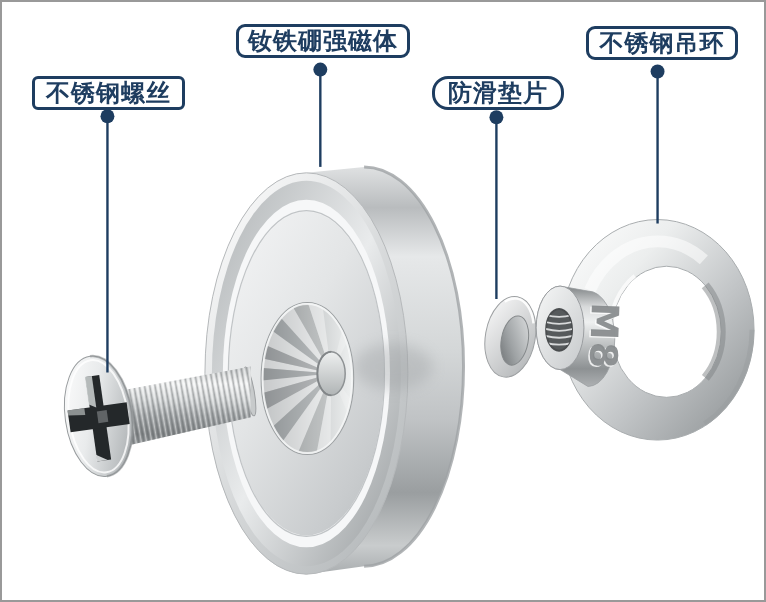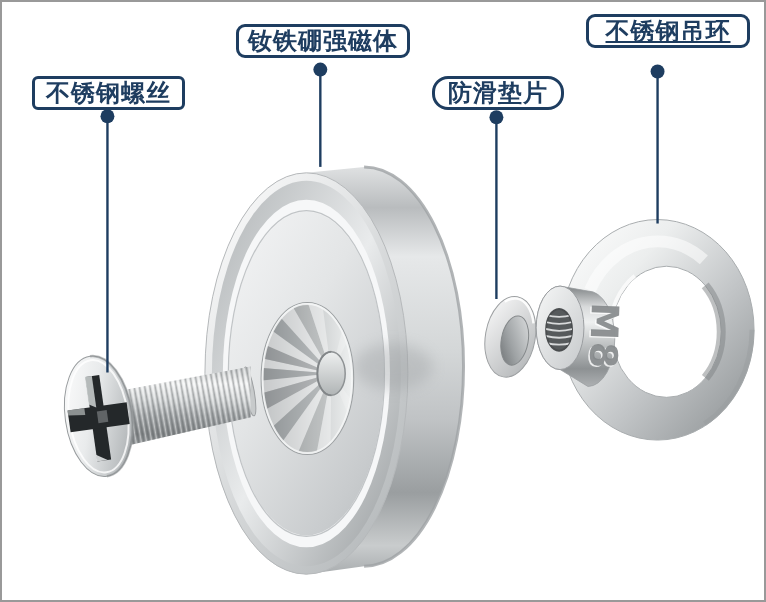--- a/index.html
+++ b/index.html
@@ -26,21 +26,21 @@
     text-align:center;
     line-height:28px;
     padding:8px;
     height:34px;
     display:flex;align-items:center;justify-content:center;
     white-space:nowrap;
   }
   .callout-screw {left:30px; top:74px; width:153px;border-radius:6px;}
   .callout-magnet{left:234px;top:22px; width:174px;}
   .callout-washer{left:430px;top:74px; width:132px;border-radius:16px;}
-  .callout-eye   {left:584px;top:12px; width:164px;text-decoration:underline;}
+  .callout-eye   {left:584px;top:24px; width:152px;}
 </style>
 </head>
 <body>
 
 <div class="stage">
 
   <svg class="artwork" viewBox="0 0 766 602" preserveAspectRatio="none">
     <defs>
       <linearGradient id="gSide" x1="0" y1="166" x2="0" y2="576" gradientUnits="userSpaceOnUse">
         <stop offset="0" stop-color="#dfe1e2"></stop>

